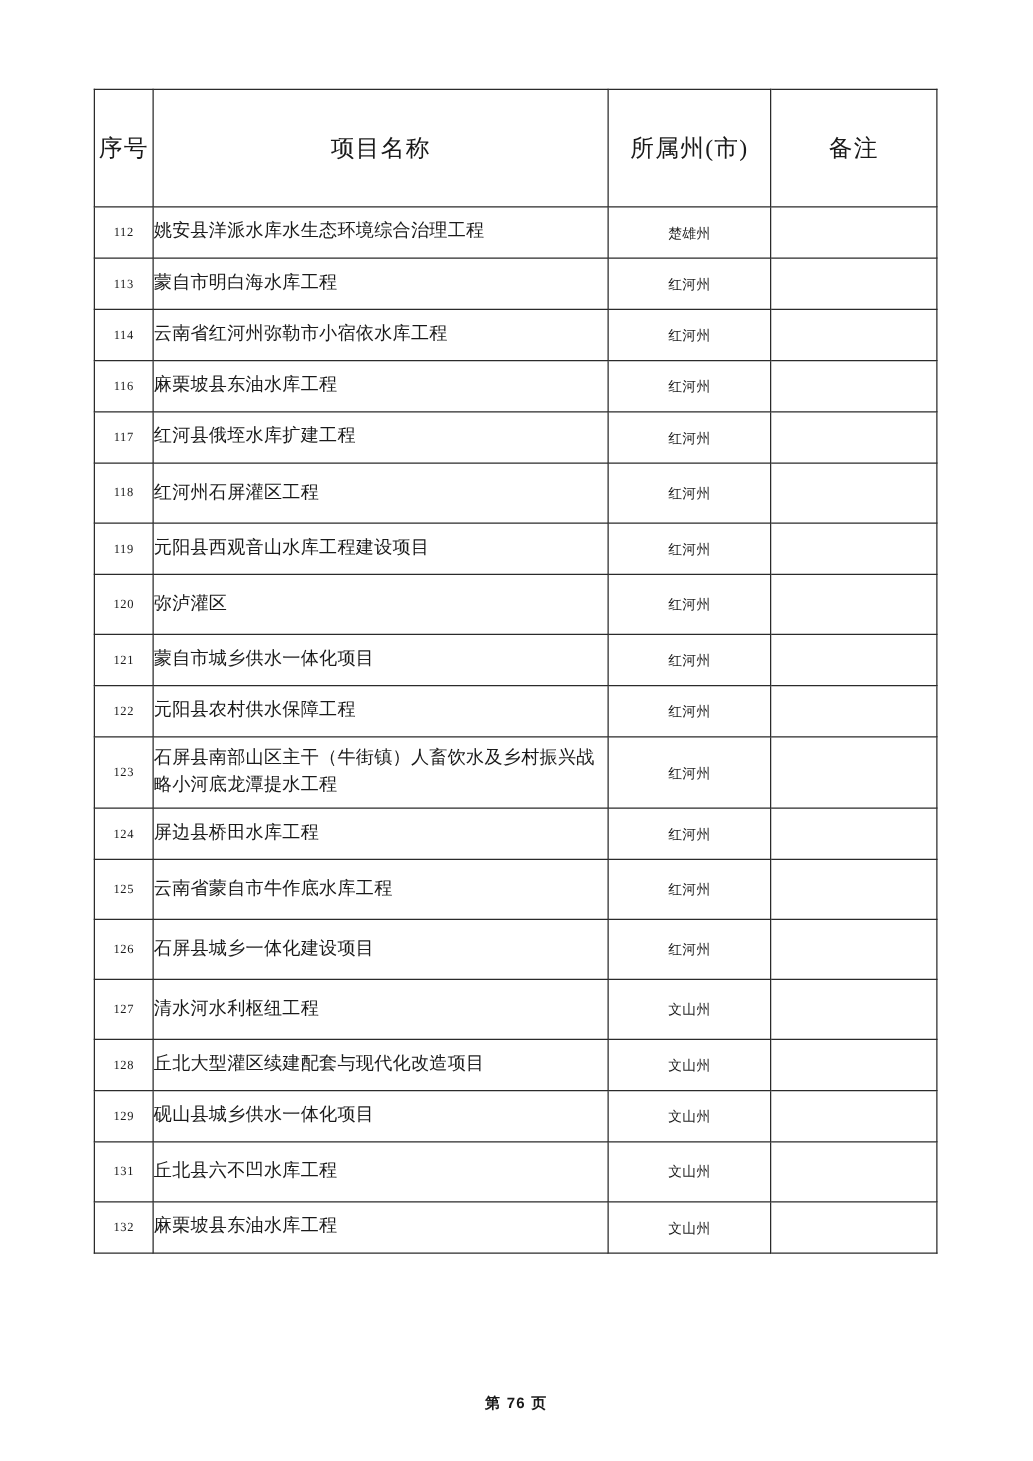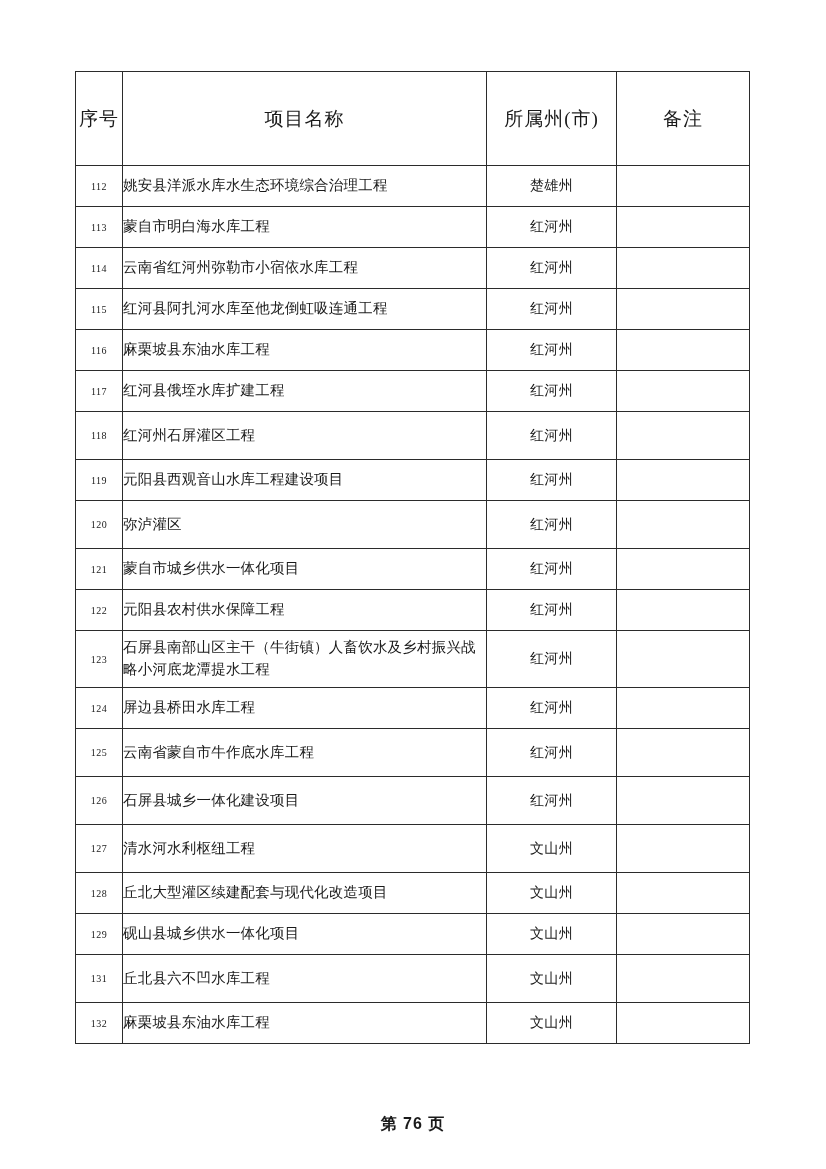--- a/index.html
+++ b/index.html
@@ -82,35 +82,35 @@
   }
   td.cell-name {
     text-align: left;
     padding: 2px 6px 2px 8px;
     font-size: 14.5px;
     line-height: 1.5;
     letter-spacing: 0.2px;
   }
   td.cell-region {
     text-align: center;
-    font-size: 14px;
+    font-size: 11px;
     letter-spacing: 0.3px;
   }
   td.cell-remark {
     text-align: center;
     font-size: 13.5px;
   }
 
   .footer {
     position: absolute;
     left: 0;
     top: 1114px;
     width: 826px;
     text-align: center;
-    font-size: 16px;
+    font-size: 12px;
     font-weight: bold;
     letter-spacing: 1px;
     font-family: "Liberation Sans", "DejaVu Sans", sans-serif;
   }
 </style>
 </head>
 <body>
 
 <div class="page">
 
@@ -143,26 +143,20 @@
             <td class="cell-region">红河州</td>
             <td class="cell-remark"></td>
           </tr>
           <tr>
             <td class="cell-index">114</td>
             <td class="cell-name">云南省红河州弥勒市小宿依水库工程</td>
             <td class="cell-region">红河州</td>
             <td class="cell-remark"></td>
           </tr>
           <tr>
-            <td class="cell-index">115</td>
-            <td class="cell-name">红河县阿扎河水库至他龙倒虹吸连通工程</td>
-            <td class="cell-region">红河州</td>
-            <td class="cell-remark"></td>
-          </tr>
-          <tr>
             <td class="cell-index">116</td>
             <td class="cell-name">麻栗坡县东油水库工程</td>
             <td class="cell-region">红河州</td>
             <td class="cell-remark"></td>
           </tr>
           <tr>
             <td class="cell-index">117</td>
             <td class="cell-name">红河县俄垤水库扩建工程</td>
             <td class="cell-region">红河州</td>
             <td class="cell-remark"></td>

